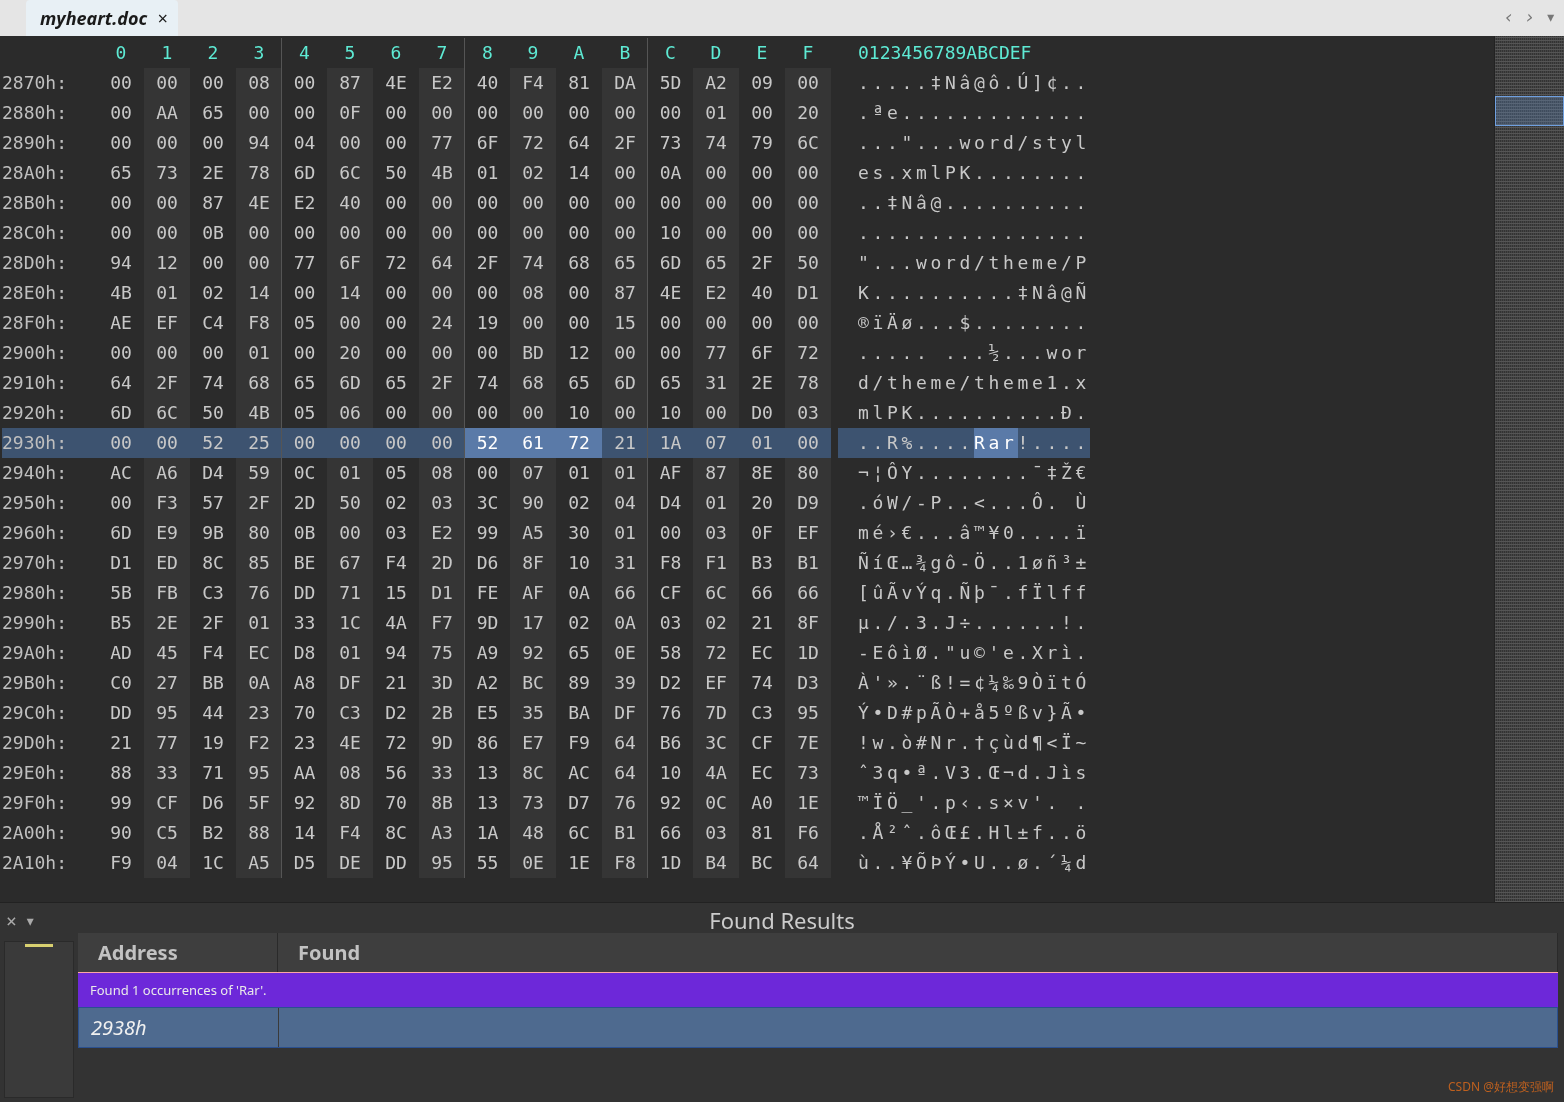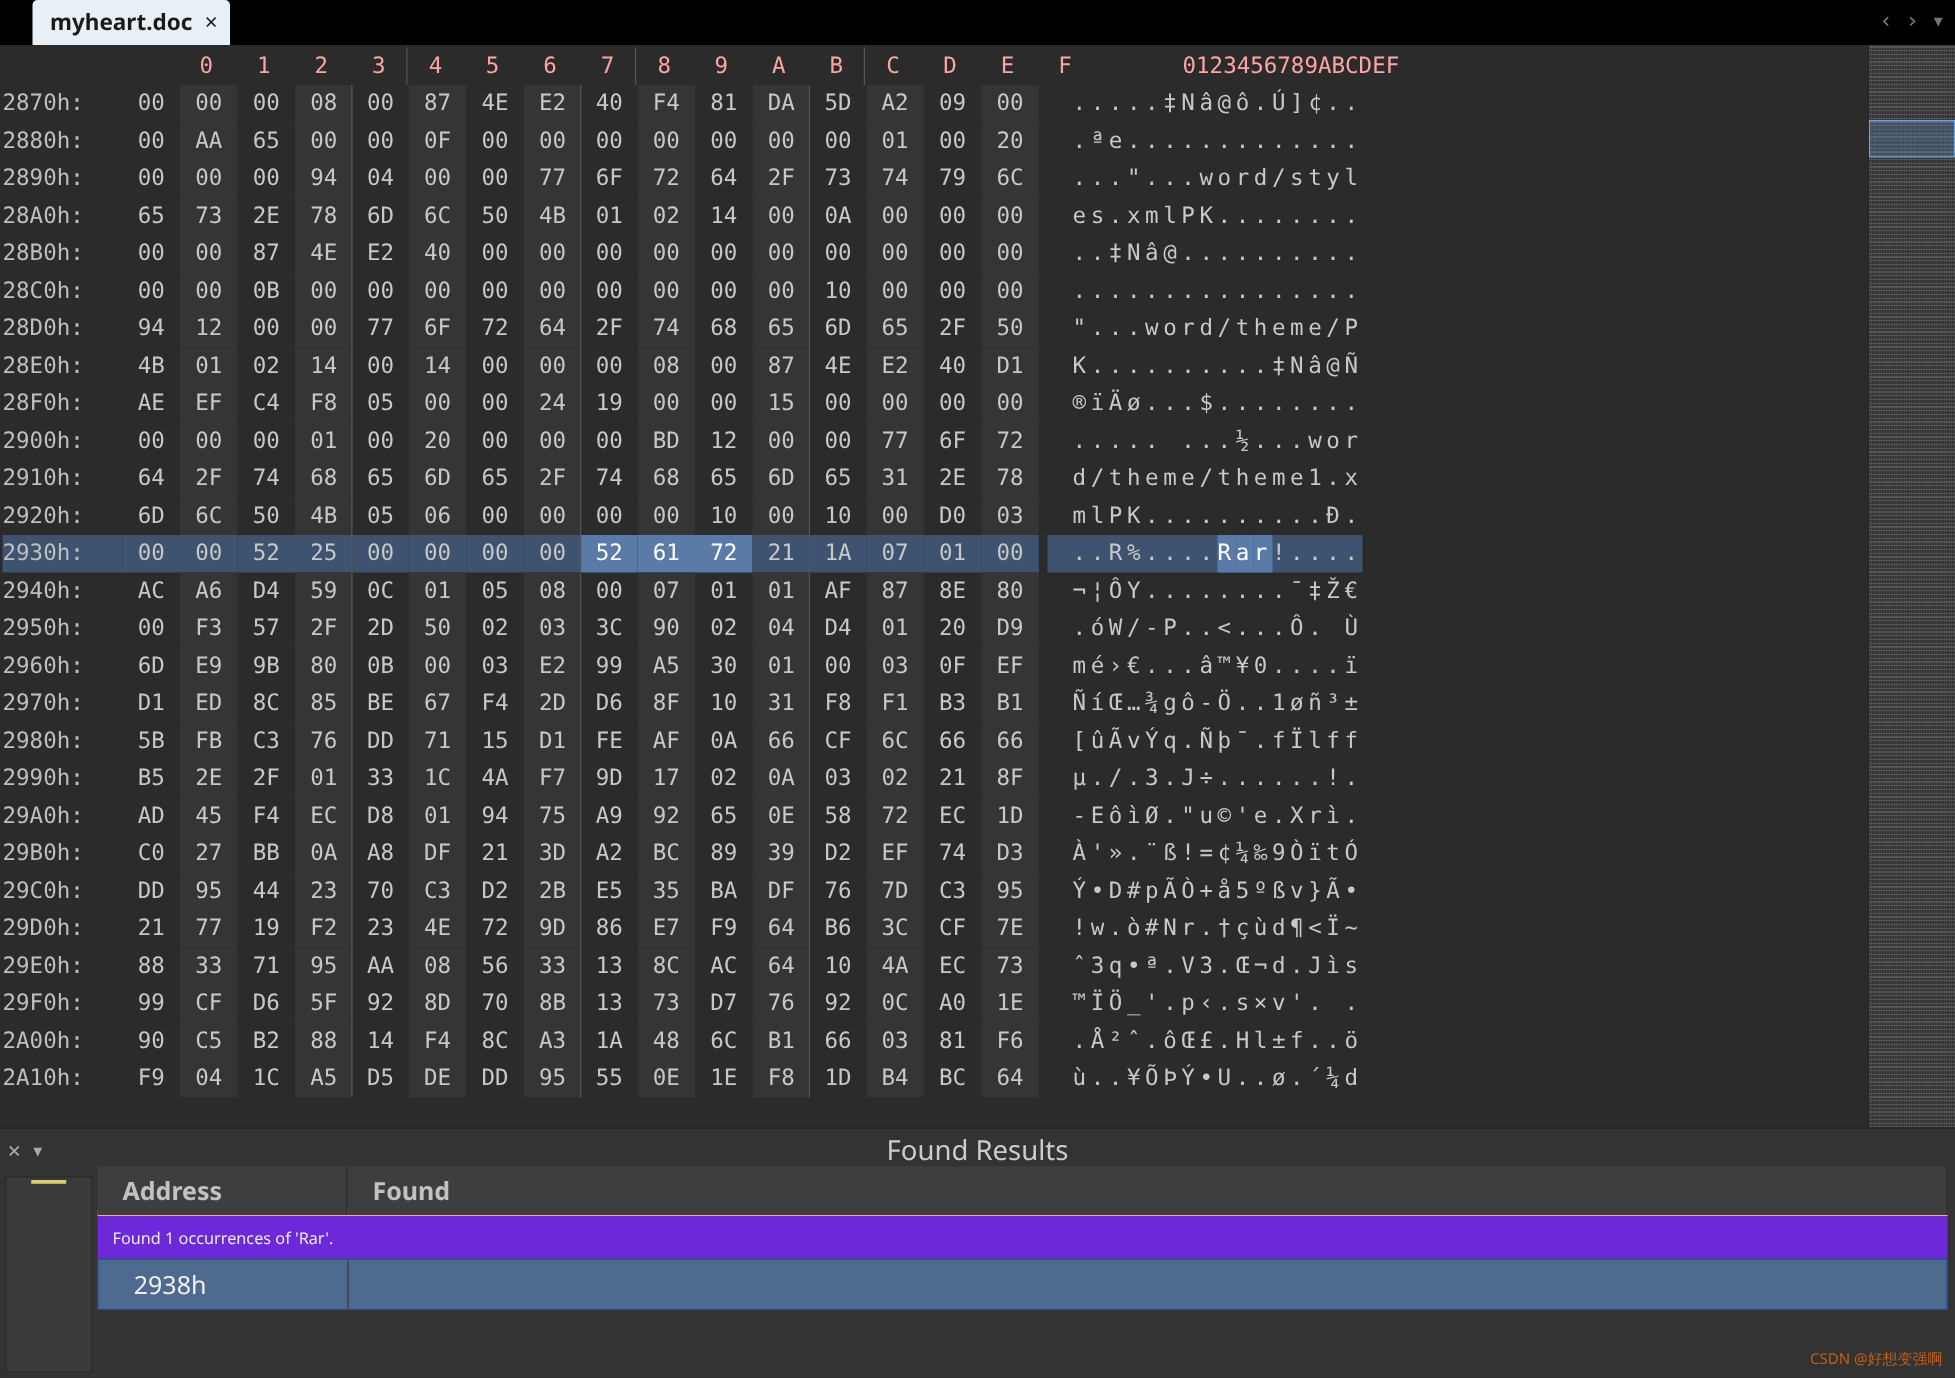--- a/index.html
+++ b/index.html
@@ -9,26 +9,27 @@
     font-family: 'Menlo', 'Consolas', monospace;
     font-size: 18px;
     width: 1564px;
     height: 1102px;
     overflow: hidden;
     display: flex;
     flex-direction: column;
   }
   
   .tab-bar {
-    background: #000000;
+    background: #e5e5e5;
     height: 36px;
     display: flex;
     align-items: flex-end;
     padding-left: 26px;
     position: relative;
+    font-style: italic;
   }
   .tab {
     background: #e8f0f5;
     color: #1a1a1a;
     padding: 6px 10px 6px 14px;
     border-radius: 4px 4px 0 0;
     font-weight: bold;
     display: flex;
     align-items: center;
     gap: 10px;
@@ -73,21 +74,21 @@
     width: 740px;
     flex-shrink: 0;
     position: relative;
   }
   .ascii-col {
     padding-left: 20px;
     flex-shrink: 0;
     position: relative;
   }
   .header-row .addr-col { color: #888; }
-  .header-row { color: #fca5a5; gap: 44px; }
+  .header-row { color: #5eead4; }
   .byte {
     display: inline-block;
     width: 46px;
     text-align: center;
   }
   .byte.alt { background: #353535; }
   .header-row .byte { background: transparent; }
   .group-sep {
     border-left: 1px solid #555;
     margin-left: -1px;
@@ -198,21 +199,21 @@
     padding:8px 12px;
   }
   .find-result-row {
     display:flex;
     background:#4e6a8f;
     border:1px solid #2a5090;
     color:#f0f0f0;
     font-family: system-ui,sans-serif;
     font-size:20px;
   }
-  .find-result-row .c1 { width:200px; padding:6px 28px; border-right:1px solid #3a3a3a;}
+  .find-result-row .c1 { width:200px; padding:6px 12px; border-right:1px solid #3a3a3a;font-style:italic;}
   .find-result-row .c2 { flex:1; padding:6px 12px;}
   .watermark {
     position:absolute;
     right:10px; bottom:6px;
     color:#f97316;
     font-family: system-ui,sans-serif;
     font-size:12px;
     opacity:0.7;
   }
 </style>

